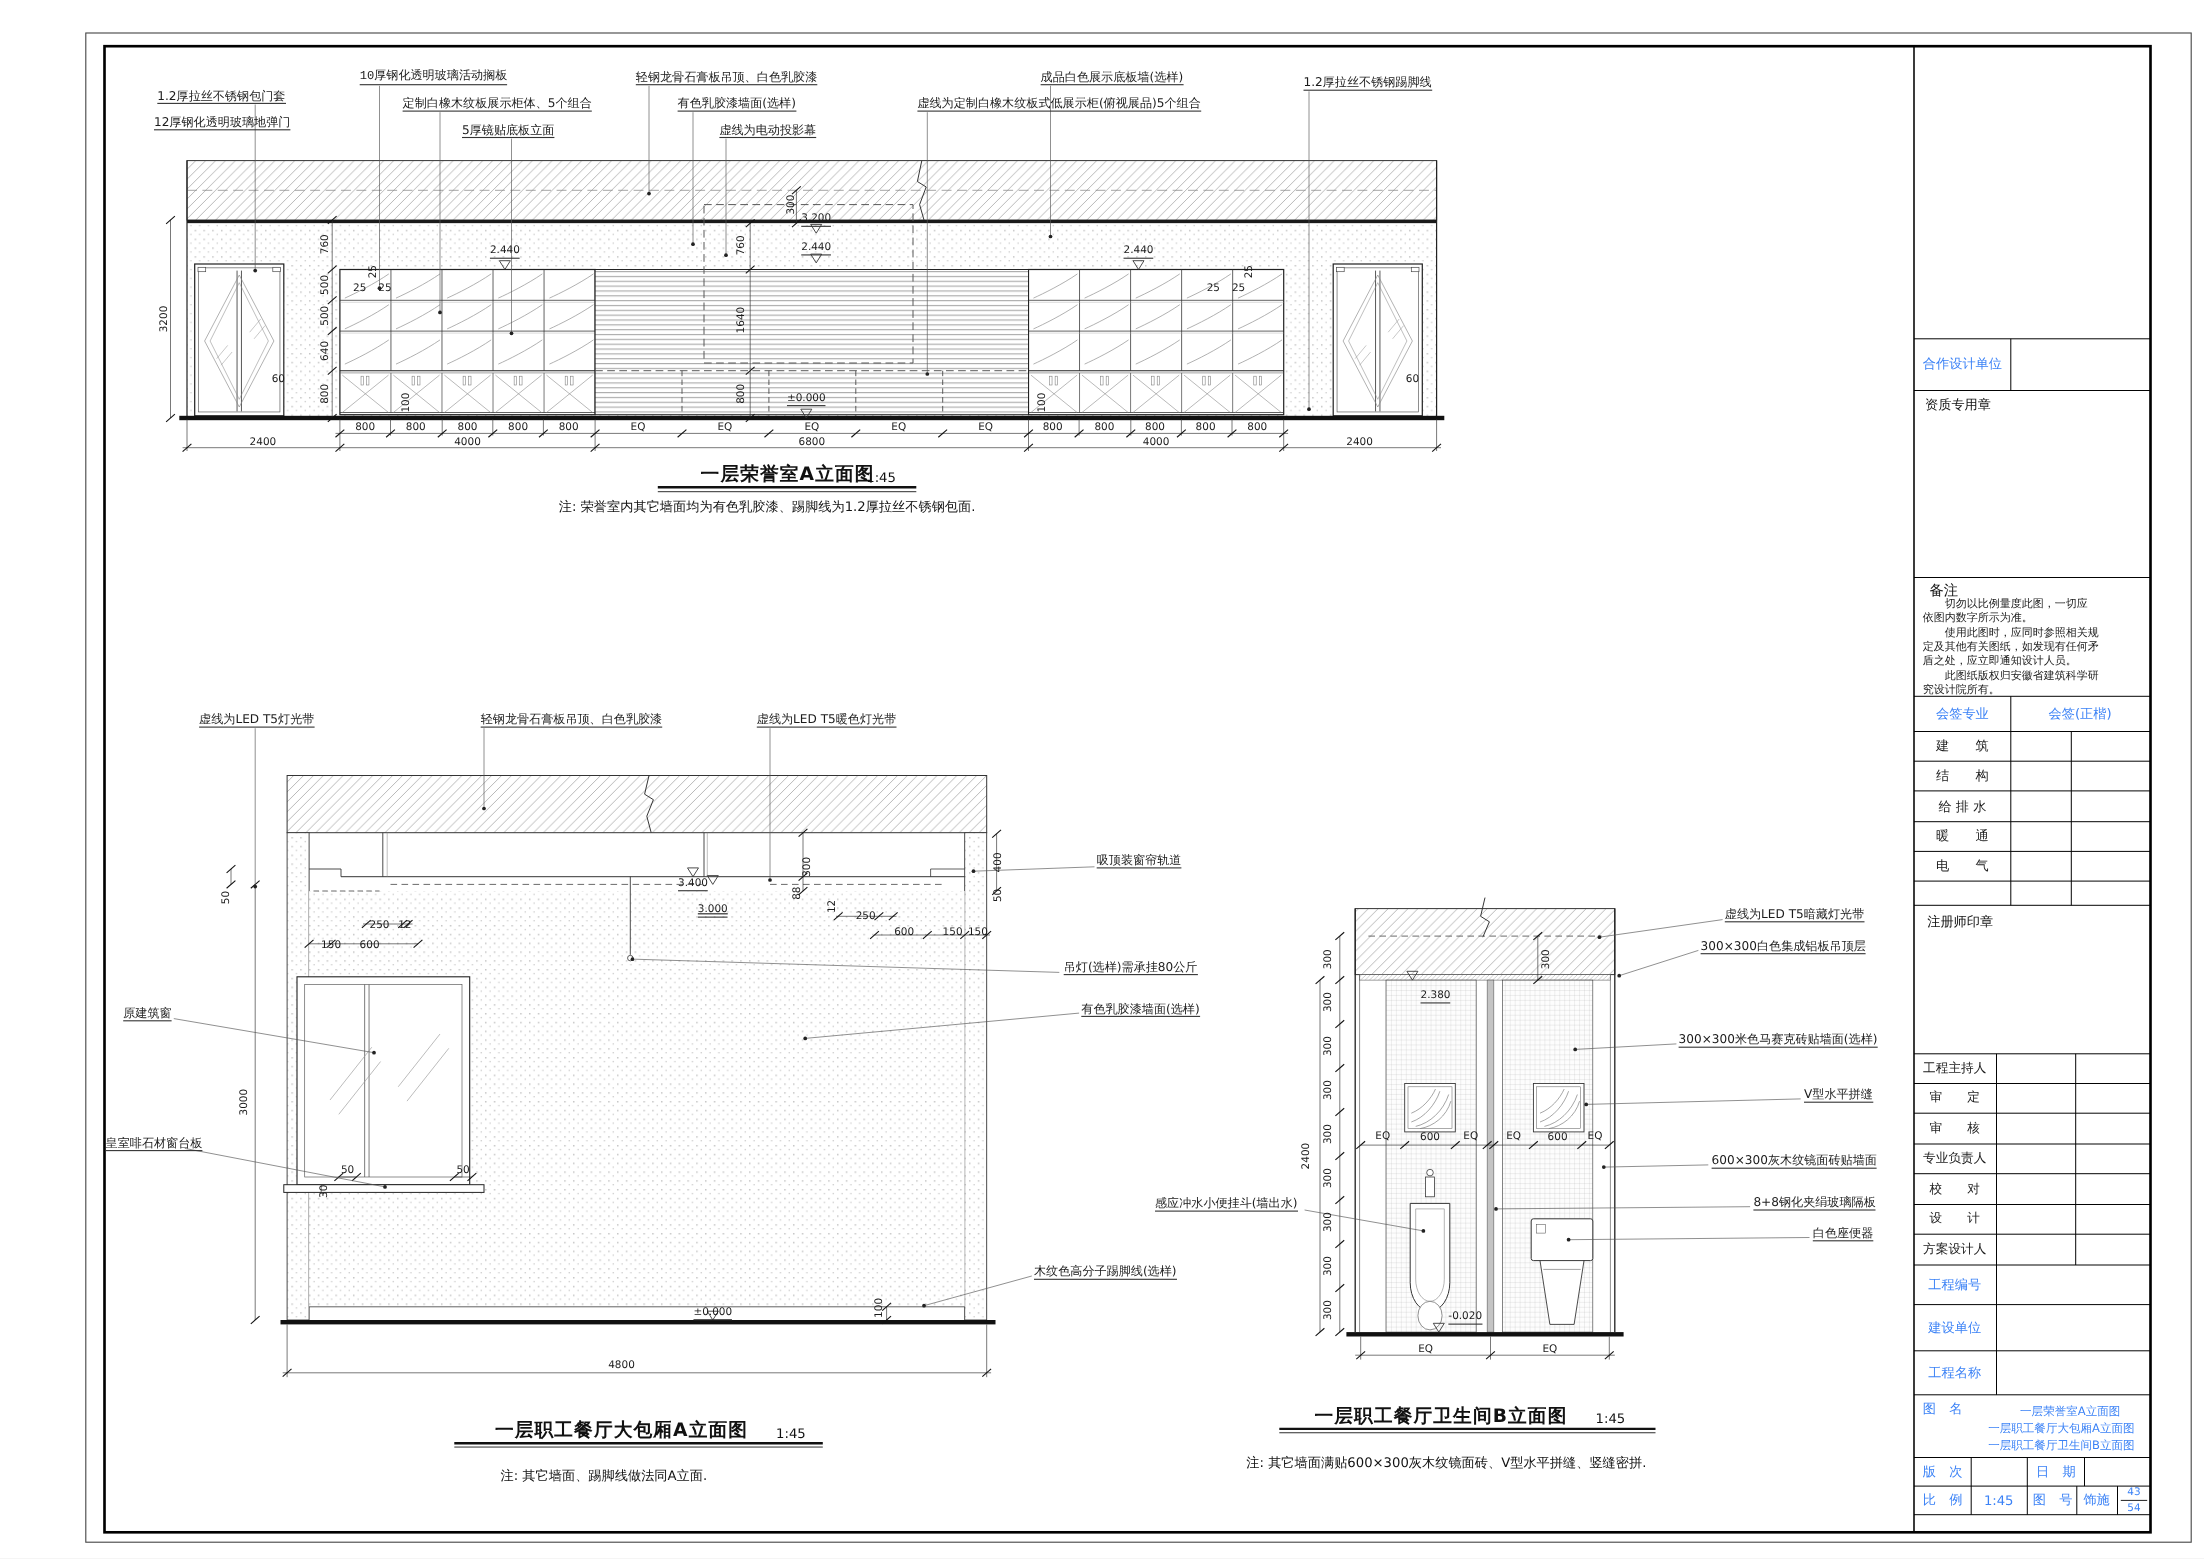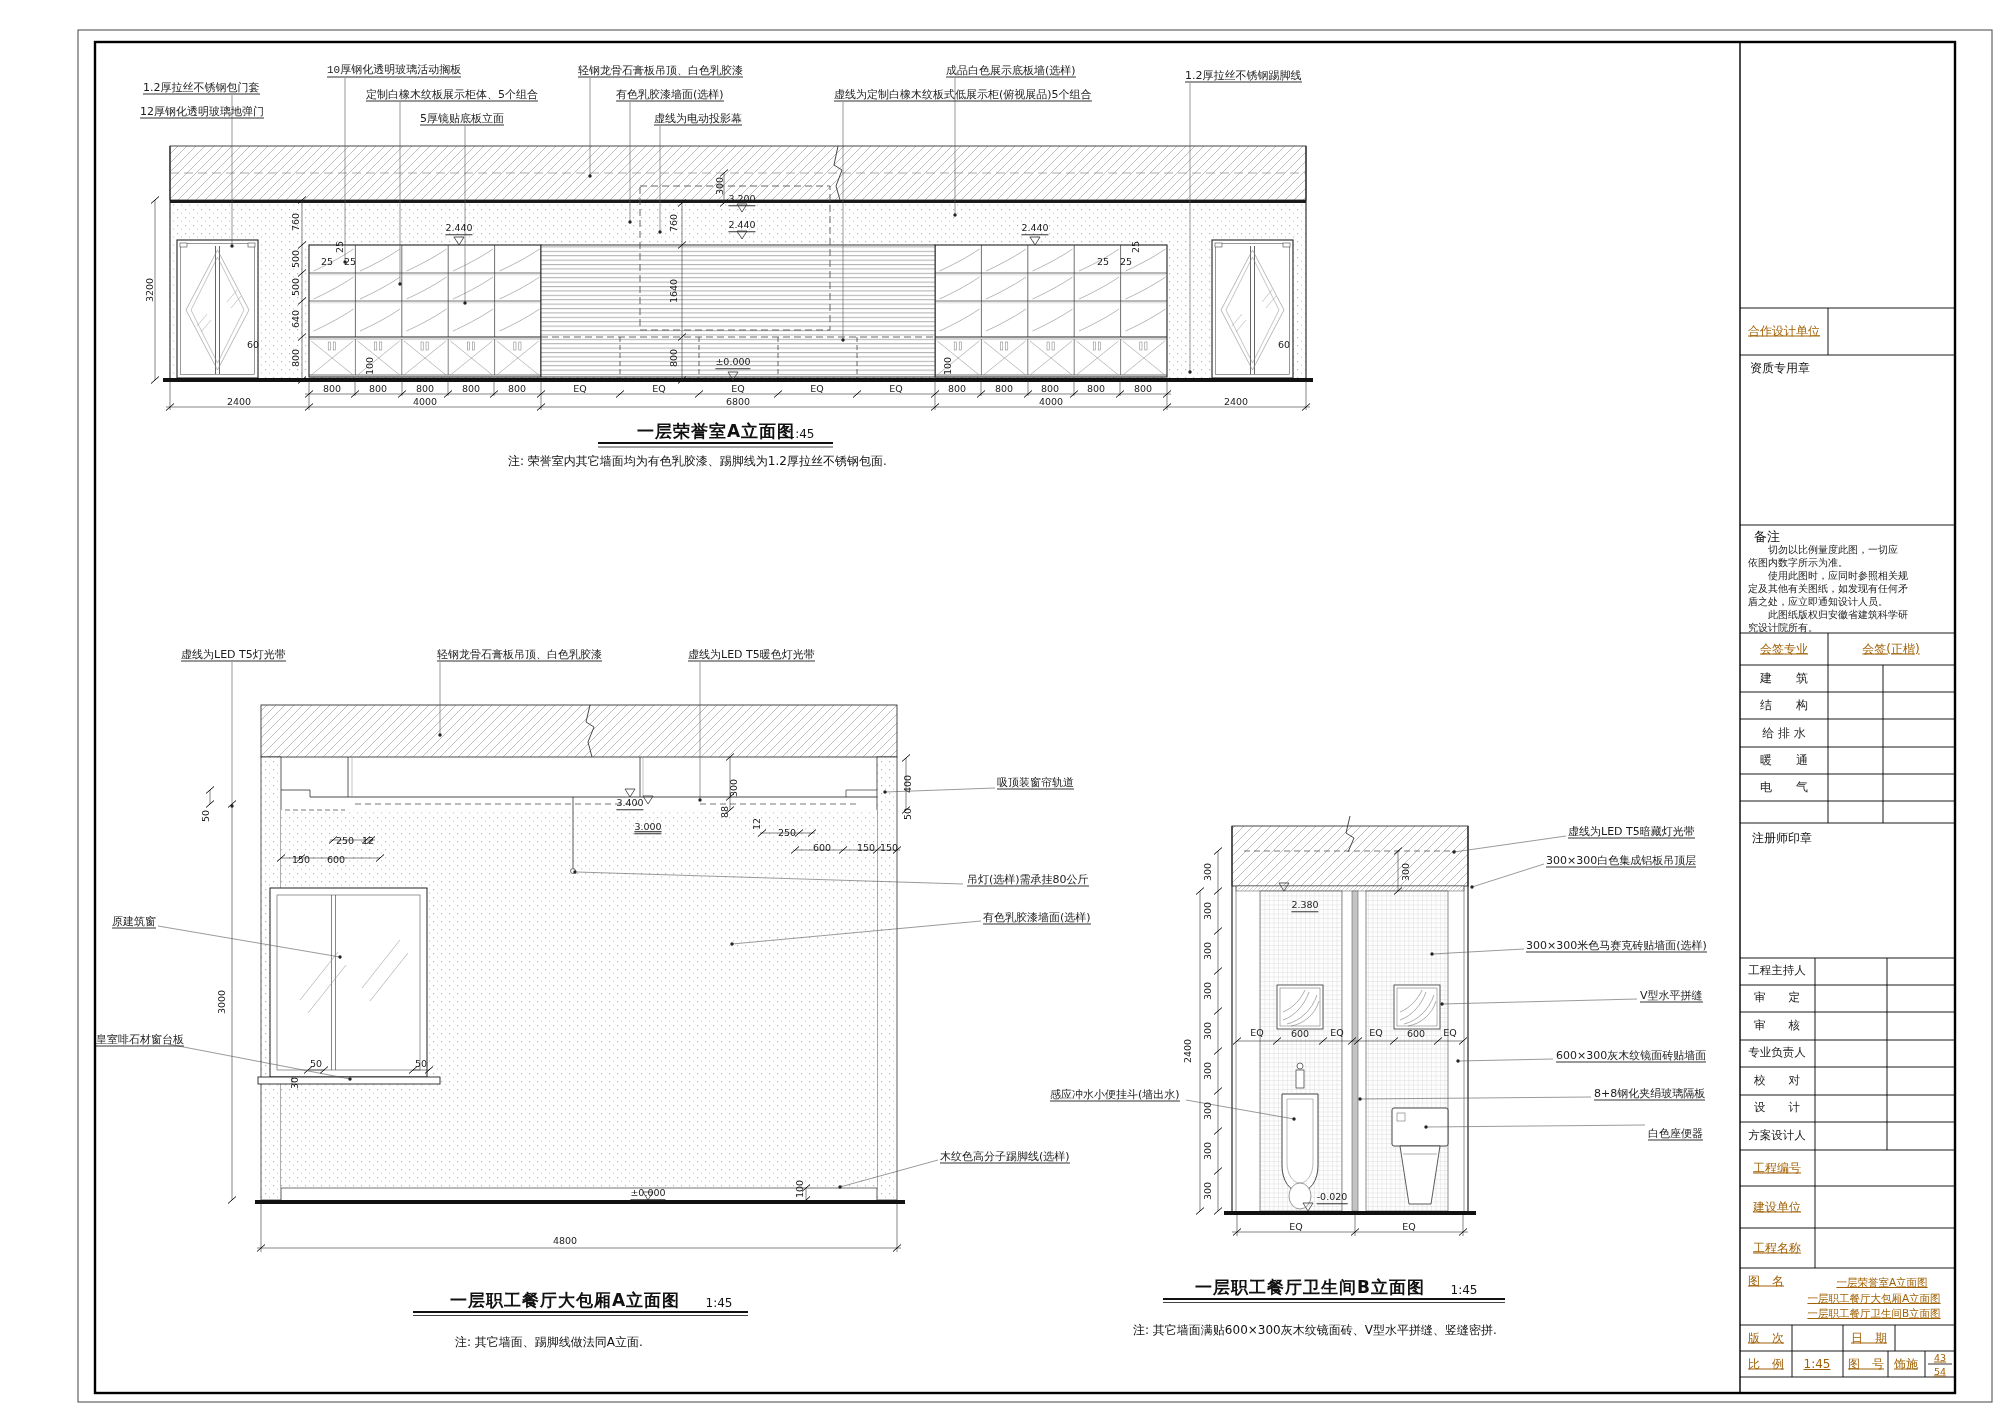--- a/index.html
+++ b/index.html
@@ -7,21 +7,21 @@
          font-family:"DejaVu Sans",sans-serif;}
   #lineart{position:absolute;left:0;top:0;}
   .lbl{position:absolute;white-space:nowrap;color:#1b1b1b;line-height:1;
        transform:translate(-50%,-50%);}
   .lbl.left{transform:translate(0,-50%);}
   .lbl.ul{border-bottom:1px solid #333;padding-bottom:1px;}
   .dtitle{position:absolute;transform:translate(-50%,-50%);font-size:17px;font-weight:bold;
           color:#111;white-space:nowrap;letter-spacing:1px;}
   .dscale{position:absolute;transform:translate(-50%,-50%);font-size:12px;color:#111;white-space:nowrap;}
   .dnote{position:absolute;transform:translate(0,-50%);font-size:12px;color:#111;white-space:nowrap;}
-  .tbl{position:absolute;transform:translate(-50%,-50%);font-size:12px;color:#a16207;white-space:nowrap;text-decoration:underline;}
+  .tbl{position:absolute;transform:translate(-50%,-50%);font-size:12px;color:#3b82f6;white-space:nowrap;}
   .tbll{position:absolute;transform:translate(0,-50%);font-size:12px;color:#111;white-space:nowrap;}
   .fig{font-size:10.5px;}
 </style>
 </head>
 <body>
 
 <div id="sheet">
 
 <svg id="lineart" width="2004" height="1417" viewBox="0 0 2004 1417">
 <defs>
@@ -572,21 +572,21 @@
       <span class="lbl ul" style="left: 648px; top: 1194px; font-size: 9.5px;">±0.000</span>
       <span class="lbl" style="left: 800px; top: 1189px; font-size: 9.5px; transform: translate(-50%, -50%) rotate(-90deg);">100</span>
       <span class="lbl" style="left: 565px; top: 1241px; font-size: 9.5px;">4800</span>
       <span class="lbl left ul" style="left: 1050px; top: 1095px; font-size: 11px;">感应冲水小便挂斗(墙出水)</span>
       <span class="lbl left ul" style="left: 1568px; top: 832px; font-size: 11px;">虚线为LED T5暗藏灯光带</span>
       <span class="lbl left ul" style="left: 1546px; top: 861px; font-size: 11px;">300×300白色集成铝板吊顶层</span>
       <span class="lbl left ul" style="left: 1526px; top: 946px; font-size: 11px;">300×300米色马赛克砖贴墙面(选样)</span>
       <span class="lbl left ul" style="left: 1640px; top: 996px; font-size: 11px;">V型水平拼缝</span>
       <span class="lbl left ul" style="left: 1556px; top: 1056px; font-size: 11px;">600×300灰木纹镜面砖贴墙面</span>
       <span class="lbl left ul" style="left: 1594px; top: 1094px; font-size: 11px;">8+8钢化夹绢玻璃隔板</span>
-      <span class="lbl left ul" style="left: 1648px; top: 1122px; font-size: 11px; margin-top: 12px;">白色座便器</span>
+      <span class="lbl left ul" style="left: 1648px; top: 1122px; font-size: 11px;">白色座便器</span>
       <span class="lbl" style="left: 1208px; top: 872px; font-size: 9.5px; transform: translate(-50%, -50%) rotate(-90deg);">300</span>
       <span class="lbl" style="left: 1208px; top: 911px; font-size: 9.5px; transform: translate(-50%, -50%) rotate(-90deg);">300</span>
       <span class="lbl" style="left: 1208px; top: 951px; font-size: 9.5px; transform: translate(-50%, -50%) rotate(-90deg);">300</span>
       <span class="lbl" style="left: 1208px; top: 991px; font-size: 9.5px; transform: translate(-50%, -50%) rotate(-90deg);">300</span>
       <span class="lbl" style="left: 1208px; top: 1031px; font-size: 9.5px; transform: translate(-50%, -50%) rotate(-90deg);">300</span>
       <span class="lbl" style="left: 1208px; top: 1071px; font-size: 9.5px; transform: translate(-50%, -50%) rotate(-90deg);">300</span>
       <span class="lbl" style="left: 1208px; top: 1111px; font-size: 9.5px; transform: translate(-50%, -50%) rotate(-90deg);">300</span>
       <span class="lbl" style="left: 1208px; top: 1151px; font-size: 9.5px; transform: translate(-50%, -50%) rotate(-90deg);">300</span>
       <span class="lbl" style="left: 1208px; top: 1191px; font-size: 9.5px; transform: translate(-50%, -50%) rotate(-90deg);">300</span>
       <span class="lbl" style="left: 1188px; top: 1051px; font-size: 9.5px; transform: translate(-50%, -50%) rotate(-90deg);">2400</span>

